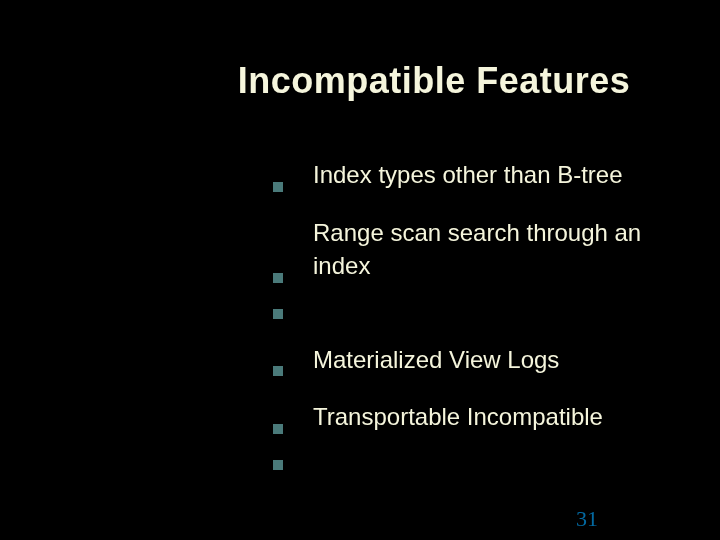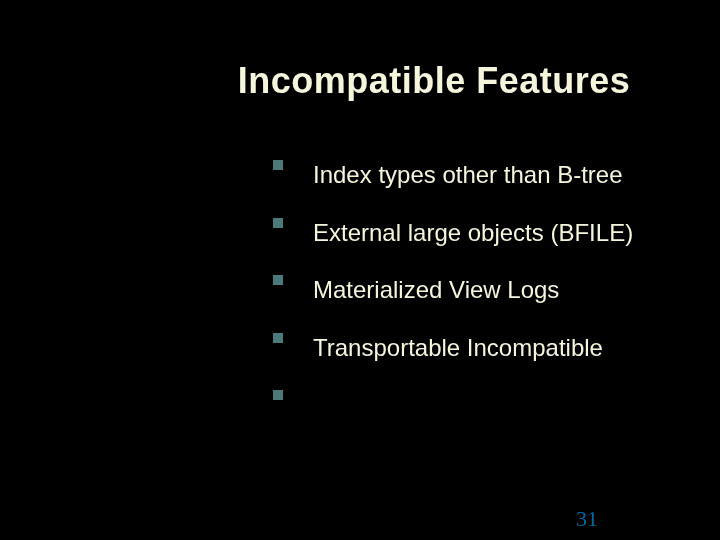--- a/index.html
+++ b/index.html
@@ -29,21 +29,21 @@
       padding-left: 100px;
       letter-spacing: 0.5px;
     }
     .content {
       margin-top: 48px;
       padding-left: 225px;
       padding-right: 70px;
     }
     .list-item {
       display: flex;
-      align-items: flex-start;
+      align-items: flex-end;
       margin-bottom: 8px;
     }
     .bullet {
       width: 10px;
       height: 10px;
       background: #4a7a7a;
       margin-top: 10px;
       margin-right: 22px;
       flex-shrink: 0;
     }
@@ -66,21 +66,24 @@
 
 <div class="slide">
   <h1 class="title">Incompatible Features</h1>
   <div class="content">
     <div class="list-item">
       <div class="bullet"></div>
       <div class="item-text">Index types other than B-tree</div>
     </div>
     <div class="list-item">
       <div class="bullet"></div>
-      <div class="item-text">External large objects (BFILE)</div>
+      <div class="item-text">Range scan search through an index</div>
+    </div>
+    <div class="list-item">
+      <div class="bullet"></div>
     </div>
     <div class="list-item">
       <div class="bullet"></div>
       <div class="item-text">Materialized View Logs</div>
     </div>
     <div class="list-item">
       <div class="bullet"></div>
       <div class="item-text">Transportable Incompatible</div>
     </div>
     <div class="list-item">

